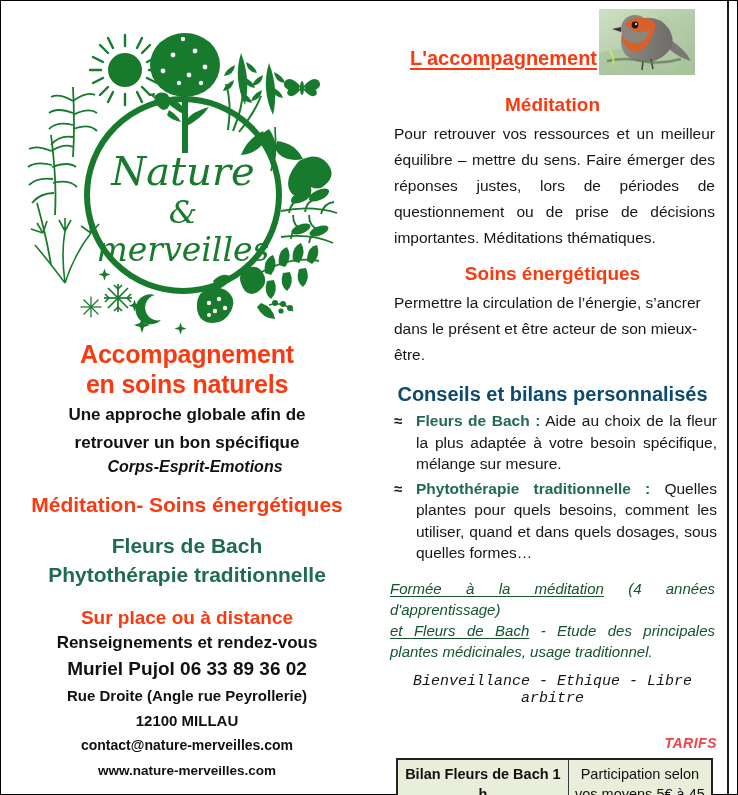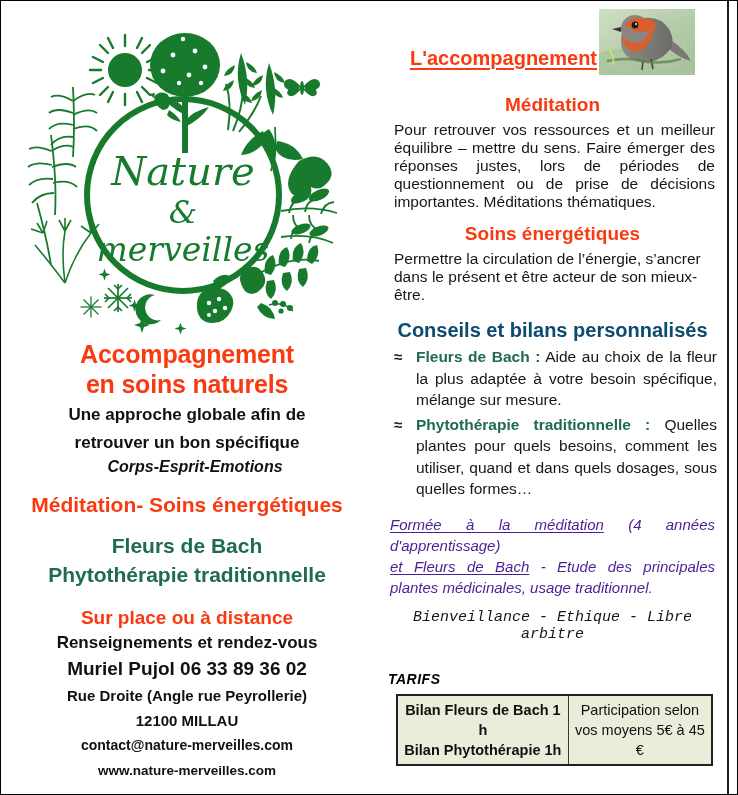--- a/index.html
+++ b/index.html
@@ -76,50 +76,50 @@
 
   .r-h-red{
     color:#F93A10;font-weight:bold;font-size:19px;text-align:center;
     margin:0 0 4px 0;line-height:24px;
   }
   .r-h-green-big{
     color:#0c4a6e;font-weight:bold;font-size:20px;text-align:center;
     margin:14px 0 4px 0;line-height:24px;
   }
   .r-p{
-    color:#161616;font-size:15.5px;line-height:18px;
+    color:#161616;font-size:15.5px;line-height:26px;
     text-align:justify;margin:0 0 0 0;
     padding:0 2px 0 6px;
   }
   .r-p.last-left{text-align:left;}
 
   .bullets{margin:2px 0 0 0;padding:0;list-style:none;}
   .bullets li{
     position:relative;padding-left:28px;margin-bottom:3px;
     color:#161616;font-size:15.5px;line-height:21.5px;text-align:justify;
   }
   .bullets li .bmark{
     position:absolute;left:6px;top:0px;font-size:15px;color:#1a1a1a;font-weight:bold;
   }
   .bullets li b{color:#1F6B4F;}
 
   .bio{
     margin-top:14px;padding:0 2px 0 2px;
-    font-style:italic;font-size:15px;line-height:21px;color:#4c1d95;
+    font-style:italic;font-size:15px;line-height:21px;color:#14532d;
     text-align:justify;
   }
   .bio .u{text-decoration:underline;text-underline-offset:2px;}
   .bio .line{display:block;}
   .motto{
     margin-top:11px;text-align:center;font-style:italic;font-size:15px;color:#161616;font-family:Liberation Mono, monospace;
   }
 
   .tarifs-label{
-    margin-top:28px;text-align:left;font-style:italic;font-weight:bold;
-    font-size:14px;letter-spacing:.5px;color:#000000;
+    margin-top:28px;text-align:right;font-style:italic;font-weight:bold;
+    font-size:14px;letter-spacing:.5px;color:#ef4444;
   }
   .tarifs-wrap{margin-top:7px;padding:0 4px 0 8px;}
   table.tarifs{
     width:100%;border-collapse:collapse;
     border:2px solid #222;
     table-layout:fixed;
   }
   table.tarifs td{
     padding:4px 3px;text-align:center;vertical-align:middle;
     font-size:14.5px;color:#111;

